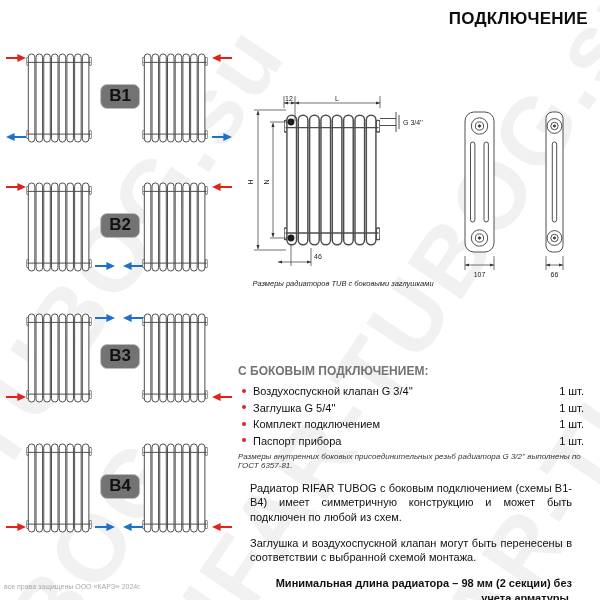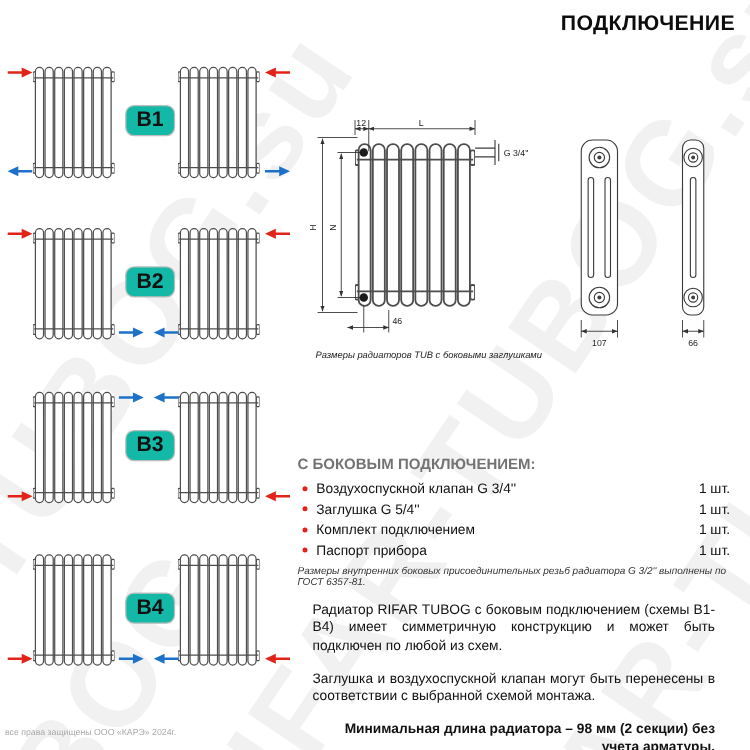--- a/index.html
+++ b/index.html
@@ -14,21 +14,21 @@
 
   
   .title{position:absolute;top:9px;right:12px;text-align:right;
          font-size:17px;font-weight:800;line-height:1.22;color:#0d0d0d;letter-spacing:.3px;}
 
   
   .scheme{position:absolute;left:4px;width:232px;height:100px;}
   .rad{position:absolute;top:3px;width:66px;height:94px;}
   .rad.a{left:22px;} .rad.b{left:138px;}
   .scheme-label{position:absolute;left:50%;transform:translateX(-50%);top:36px;
-        background:#14b8a6;border:1.5px solid #bdbdbd;border-radius:7px;
+        background:#737373;border:1.5px solid #bdbdbd;border-radius:7px;
         padding:1px 8px 2px;font-size:17px;font-weight:800;color:#111;line-height:1.2;}
   .arrow{position:absolute;width:20px;height:10px;}
   .arrow svg{display:block;width:20px;height:10px;}
   .arrow.dir-left svg{transform:scaleX(-1);}
   .pos-outer-left-top{left:2px;top:5px;}   .pos-outer-right-top{left:208px;top:5px;}
   .pos-outer-left-bottom{left:2px;top:84px;}.pos-outer-right-bottom{left:208px;top:84px;}
   .pos-inner-left-top{left:91px;top:5px;}  .pos-inner-right-top{left:119px;top:5px;}
   .pos-inner-left-bottom{left:91px;top:84px;}.pos-inner-right-bottom{left:119px;top:84px;}
 
   

